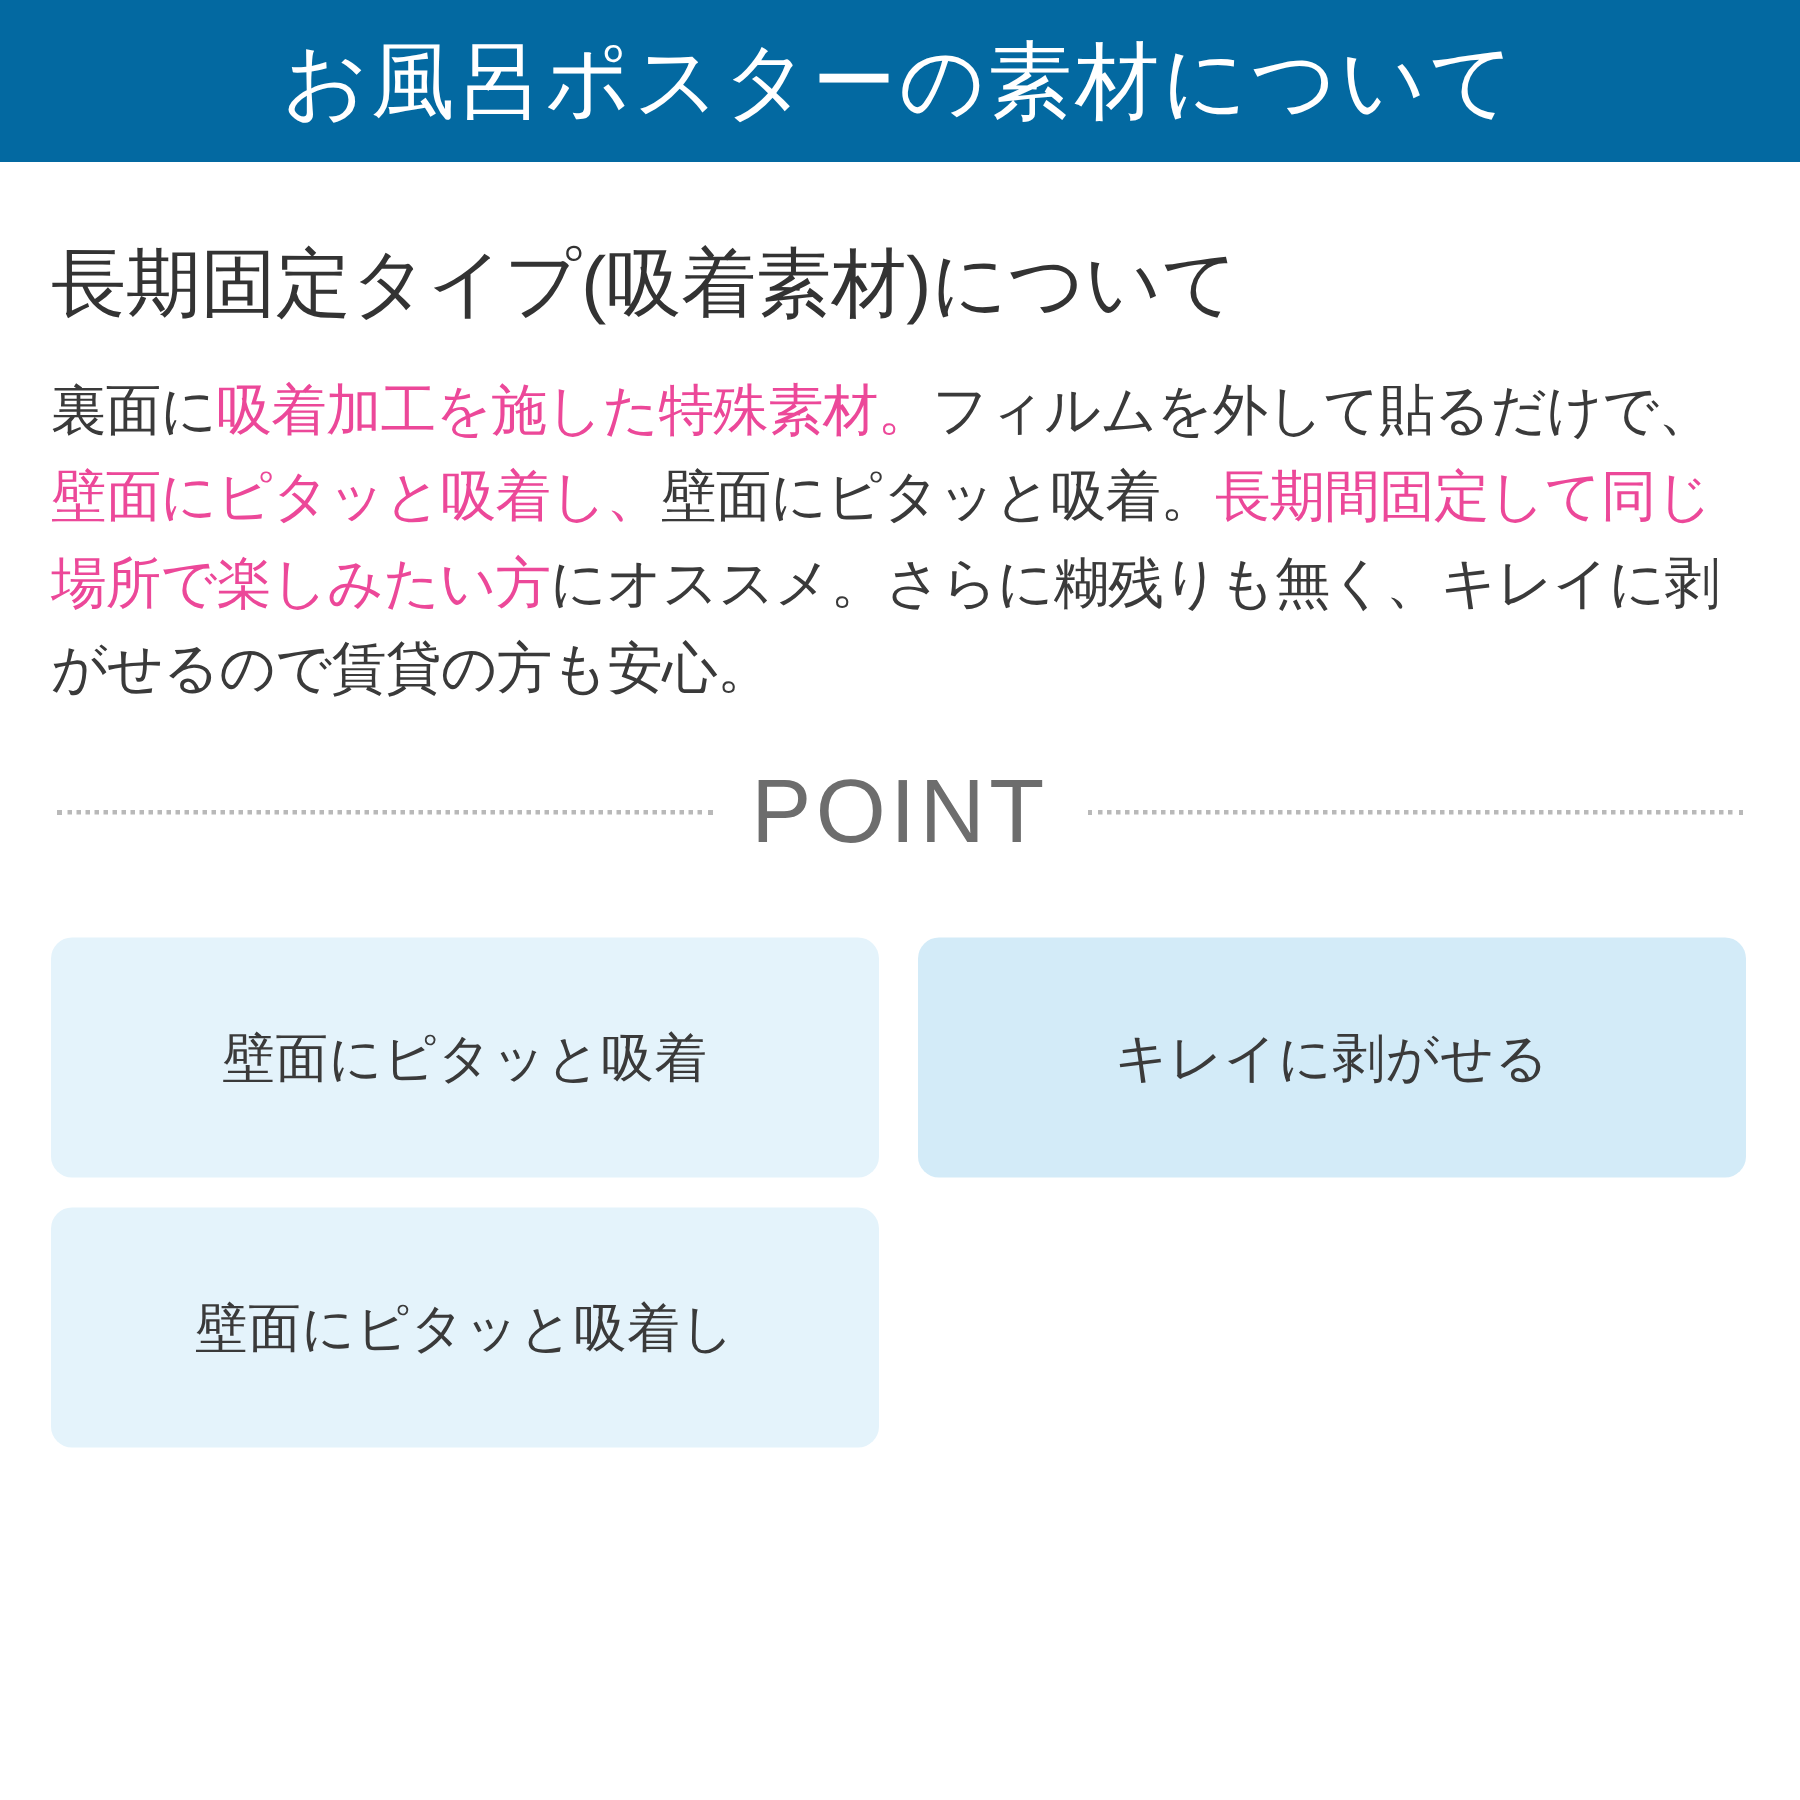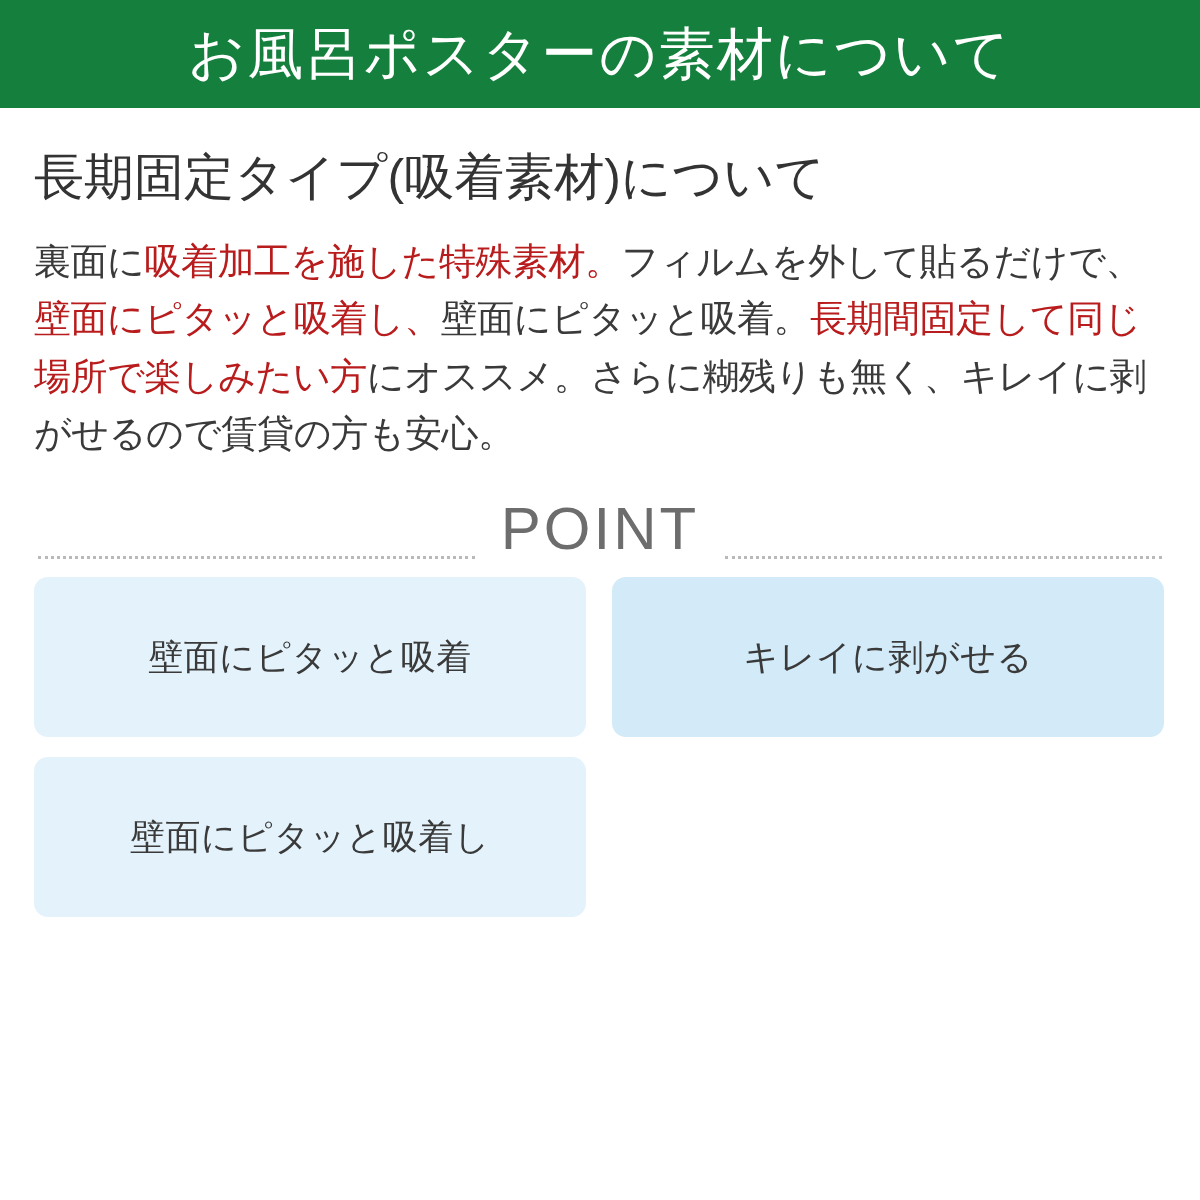--- a/index.html
+++ b/index.html
@@ -21,38 +21,38 @@
     box-sizing: border-box;
   }
 
   
   .header-band {
     position: absolute;
     top: 0;
     left: 0;
     width: 1200px;
     height: 108px;
-    background: #15803d;
+    background: #0369a1;
     display: flex;
     align-items: center;
     justify-content: center;
   }
   .header-title {
     color: #ffffff;
     font-size: 56px;
     letter-spacing: 2px;
     font-weight: 400;
     line-height: 1;
     white-space: nowrap;
   }
 
   
   .body-wrap {
     position: absolute;
-    top: 108px;
+    top: 120px;
     left: 0;
     width: 1200px;
     padding: 0 34px;
     box-sizing: border-box;
   }
 
   .section-heading {
     margin-top: 42px;
     font-size: 50px;
     font-weight: 400;
@@ -63,48 +63,48 @@
   }
 
   .lead {
     margin-top: 28px;
     font-size: 37px;
     line-height: 1.55;
     color: #3a3a3a;
     letter-spacing: -0.5px;
   }
   .lead .hl {
-    color: #b91c1c;
+    color: #ec4899;
   }
 
   
   .point-row {
     margin-top: 26px;
     display: flex;
-    align-items: flex-end;
+    align-items: center;
     gap: 26px;
     padding: 0 4px;
   }
   .point-line {
     flex: 1 1 auto;
     height: 0;
     border-top: 3px dotted #b9b9b9;
   }
   .point-label {
     font-size: 60px;
     color: #6d6d6d;
     letter-spacing: 3px;
     font-weight: 400;
     line-height: 1;
     flex: 0 0 auto;
   }
 
   
   .point-grid {
-    margin-top: 18px;
+    margin-top: 54px;
     display: grid;
     grid-template-columns: 552px 552px;
     grid-template-rows: 160px 160px;
     gap: 20px 26px;
   }
   .point-box {
     border-radius: 14px;
     display: flex;
     align-items: center;
     justify-content: center;

